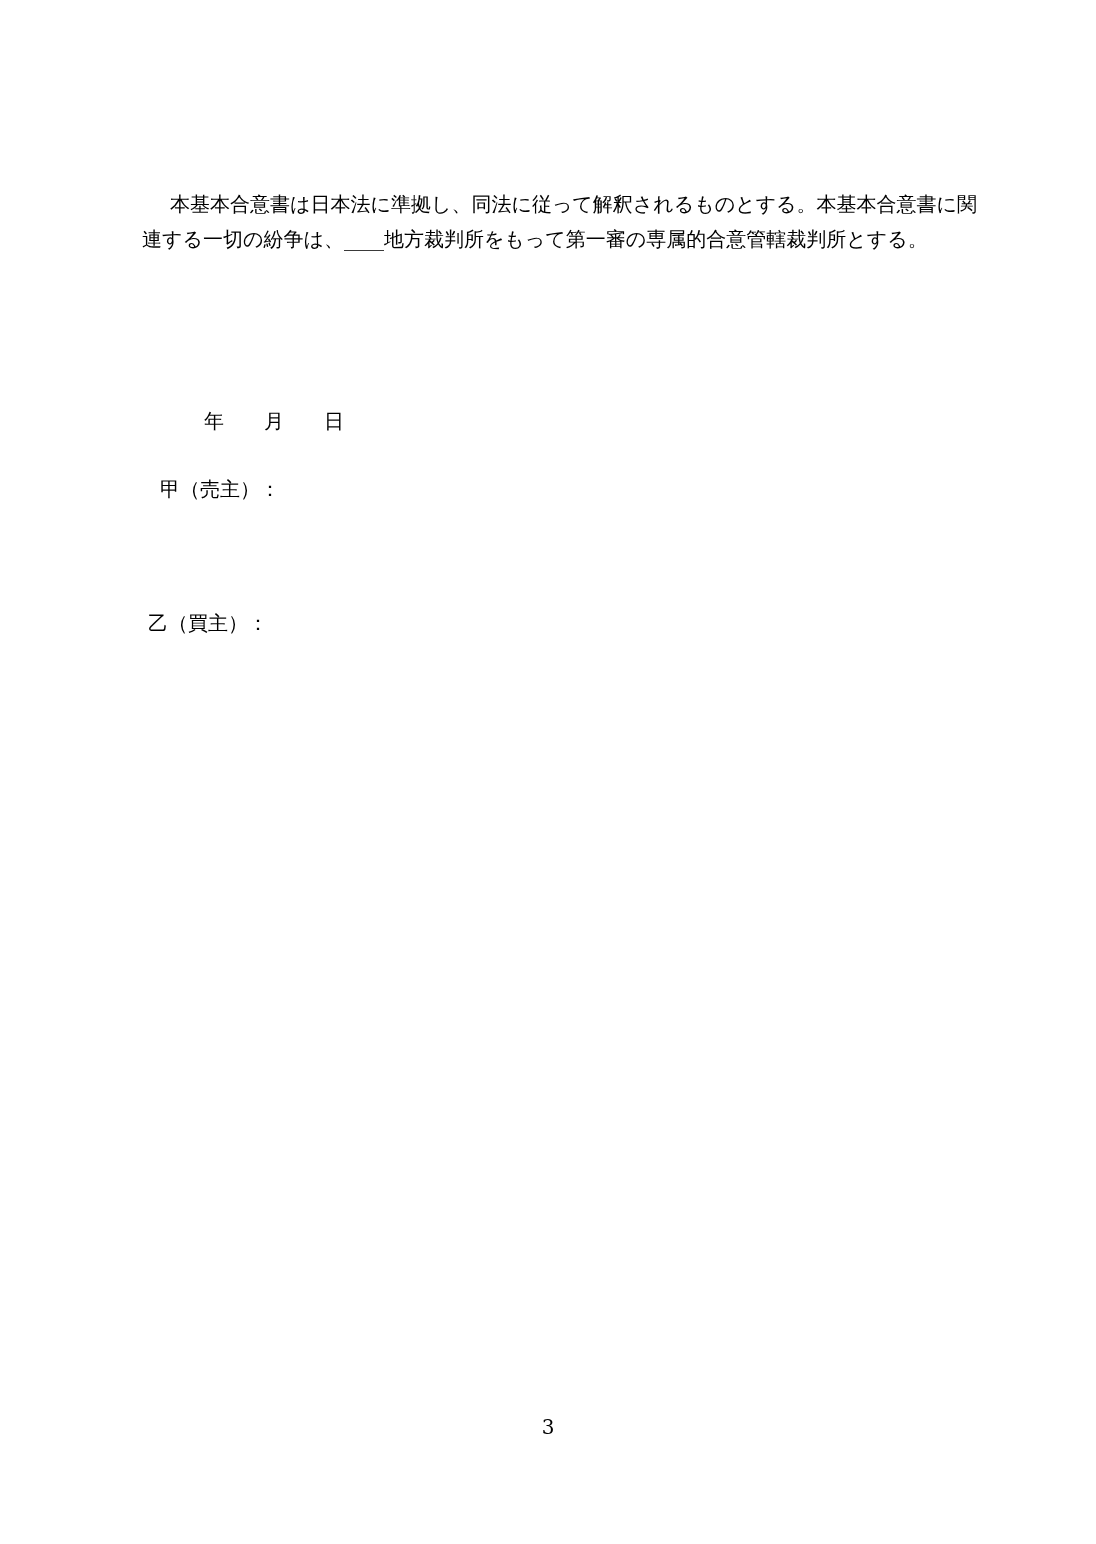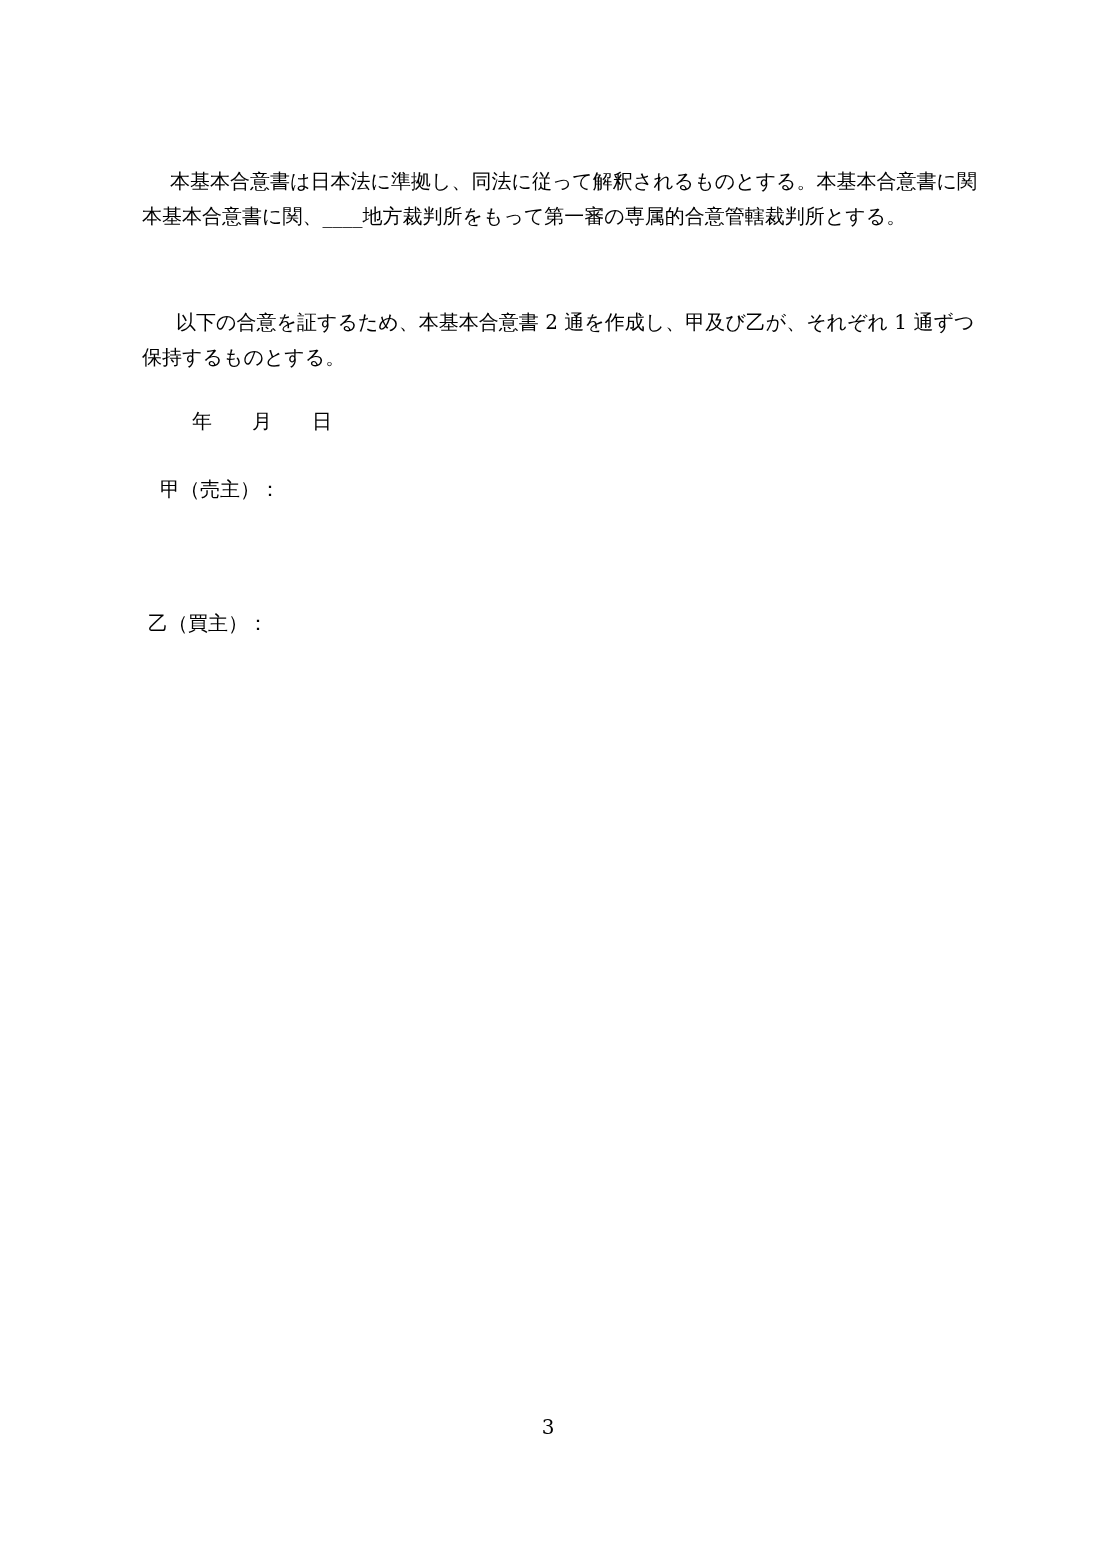--- a/index.html
+++ b/index.html
@@ -26,49 +26,45 @@
     width: 820px;
     font-size: 20px;
     line-height: 35px;
     letter-spacing: 0;
   }
   .line {
     white-space: nowrap;
   }
   .indent-p1 { text-indent: 28px; }
   .indent-p2 { text-indent: 34px; }
-  .para-law   { top: 164px; }
+  .para-law   { top: 187px; }
   .para-close { top: 305px; }
-  .date-line  { top: 404px; left: 192px; width: 700px; }
+  .date-line  { top: 404px; left: 204px; width: 700px; }
   .party-a    { top: 472px; left: 160px; }
   .party-b    { top: 607px; left: 148px; font-family: Liberation Mono, monospace; }
   .page-number {
     position: absolute;
     top: 1412px;
     left: 0;
     width: 1096px;
     text-align: center;
     font-size: 20px;
     line-height: 30px;
   }
 </style>
 </head>
 <body>
 
 <div class="doc-page">
 
   <div class="block para-law">
     <div class="line indent-p1">本基本合意書は日本法に準拠し、同法に従って解釈されるものとする。本基本合意書に関</div>
-    <div class="line">本基本合意書に関、____地方裁判所をもって第一審の専属的合意管轄裁判所とする。</div>
+    <div class="line">連する一切の紛争は、____地方裁判所をもって第一審の専属的合意管轄裁判所とする。</div>
   </div>
 
-  <div class="block para-close">
-    <div class="line indent-p2">以下の合意を証するため、本基本合意書 2 通を作成し、甲及び乙が、それぞれ 1 通ずつ</div>
-    <div class="line">保持するものとする。</div>
-  </div>
 
   <div class="block date-line line">年　　月　　日</div>
 
   <div class="block party-a line">甲（売主）：</div>
 
   <div class="block party-b line">乙（買主）：</div>
 
   <div class="page-number">3</div>
 
 </div>

